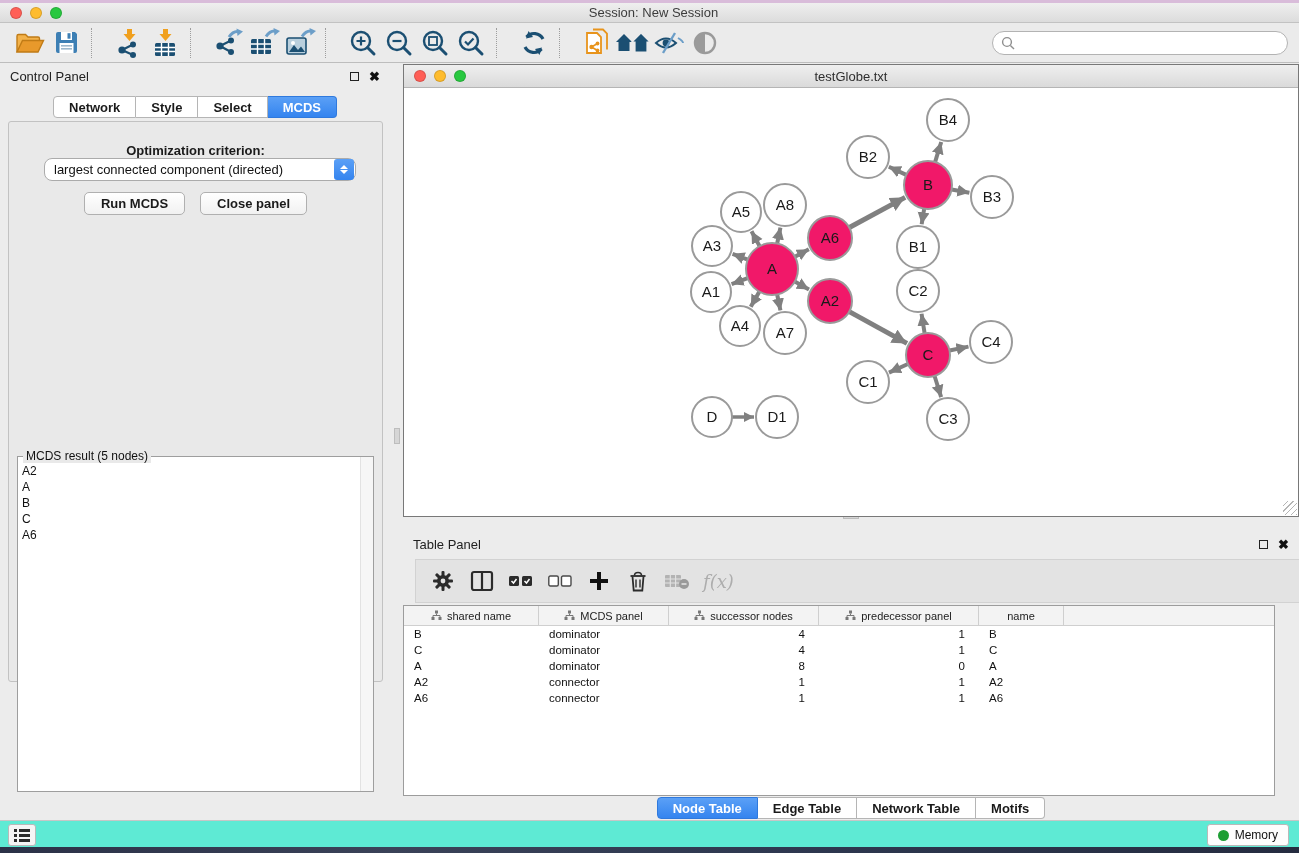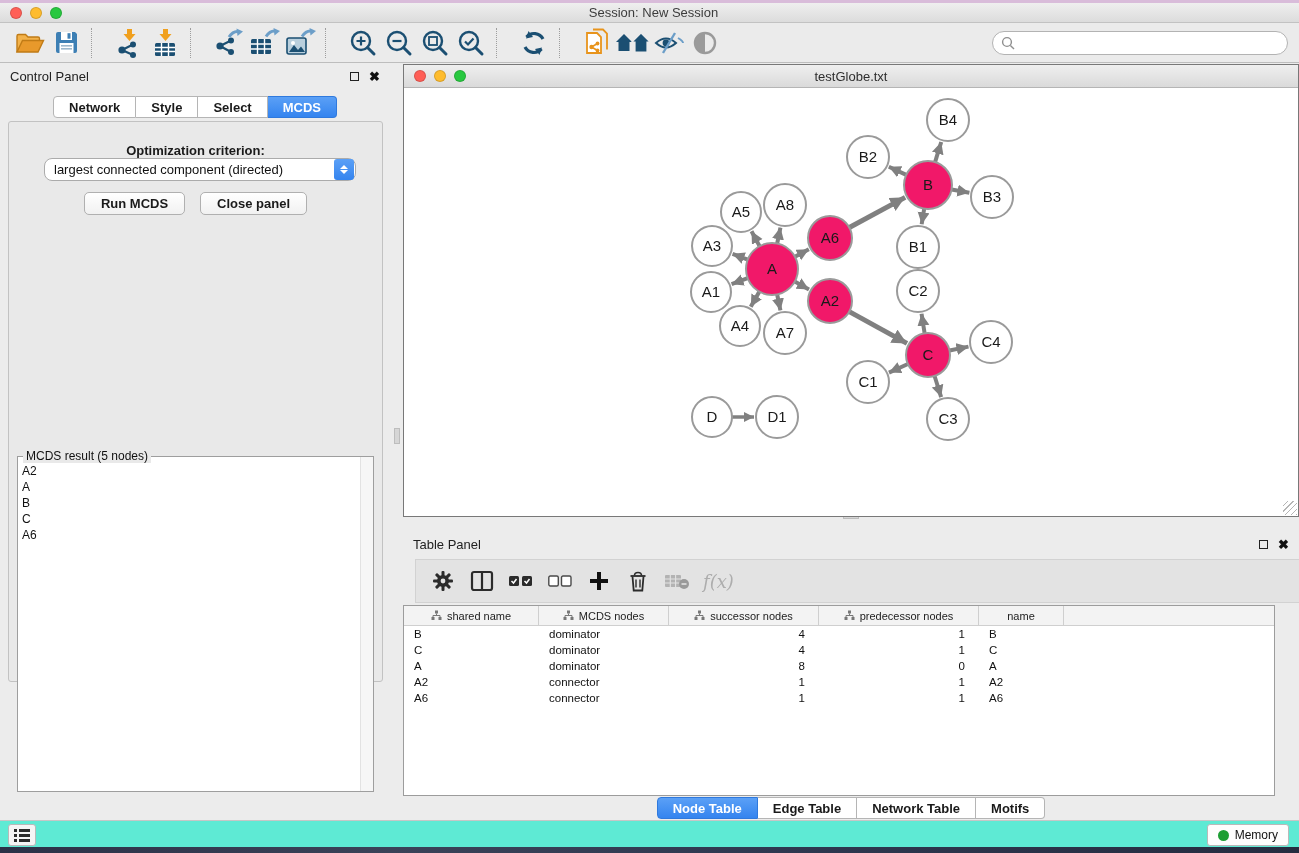--- a/index.html
+++ b/index.html
@@ -491,39 +491,39 @@
             </svg>
             <span>shared name</span>
           </div>
           <div class="th" style="width: 130px;">
             <svg width="11" height="11" viewBox="0 0 11 11">
               <rect x="4" y="0.5" width="3" height="3" fill="#777"></rect>
               <path d="M5.5 3.5 v2 M2 7 V5.5 h7 V7" stroke="#777" stroke-width="1" fill="none"></path>
               <rect x="0.5" y="7" width="3" height="3" fill="#777"></rect>
               <rect x="7.5" y="7" width="3" height="3" fill="#777"></rect>
             </svg>
-            <span>MCDS nodes</span>
+            <span>MCDS panel</span>
           </div>
           <div class="th" style="width: 150px;">
             <svg width="11" height="11" viewBox="0 0 11 11">
               <rect x="4" y="0.5" width="3" height="3" fill="#777"></rect>
               <path d="M5.5 3.5 v2 M2 7 V5.5 h7 V7" stroke="#777" stroke-width="1" fill="none"></path>
               <rect x="0.5" y="7" width="3" height="3" fill="#777"></rect>
               <rect x="7.5" y="7" width="3" height="3" fill="#777"></rect>
             </svg>
             <span>successor nodes</span>
           </div>
           <div class="th" style="width: 160px;">
             <svg width="11" height="11" viewBox="0 0 11 11">
               <rect x="4" y="0.5" width="3" height="3" fill="#777"></rect>
               <path d="M5.5 3.5 v2 M2 7 V5.5 h7 V7" stroke="#777" stroke-width="1" fill="none"></path>
               <rect x="0.5" y="7" width="3" height="3" fill="#777"></rect>
               <rect x="7.5" y="7" width="3" height="3" fill="#777"></rect>
             </svg>
-            <span>predecessor nodes</span>
+            <span>predecessor panel</span>
           </div>
           <div class="th" style="width: 85px;">
             <span>name</span>
           </div>
         </div>
       <div id="tp-body">
           <div class="tr">
             <div class="td" style="width: 135px; text-align: left; padding: 0px 0px 0px 10px;">B</div>
             <div class="td" style="width: 130px; text-align: left; padding: 0px 0px 0px 10px;">dominator</div>
             <div class="td" style="width: 150px; text-align: right; padding: 0px 14px 0px 0px;">4</div>

